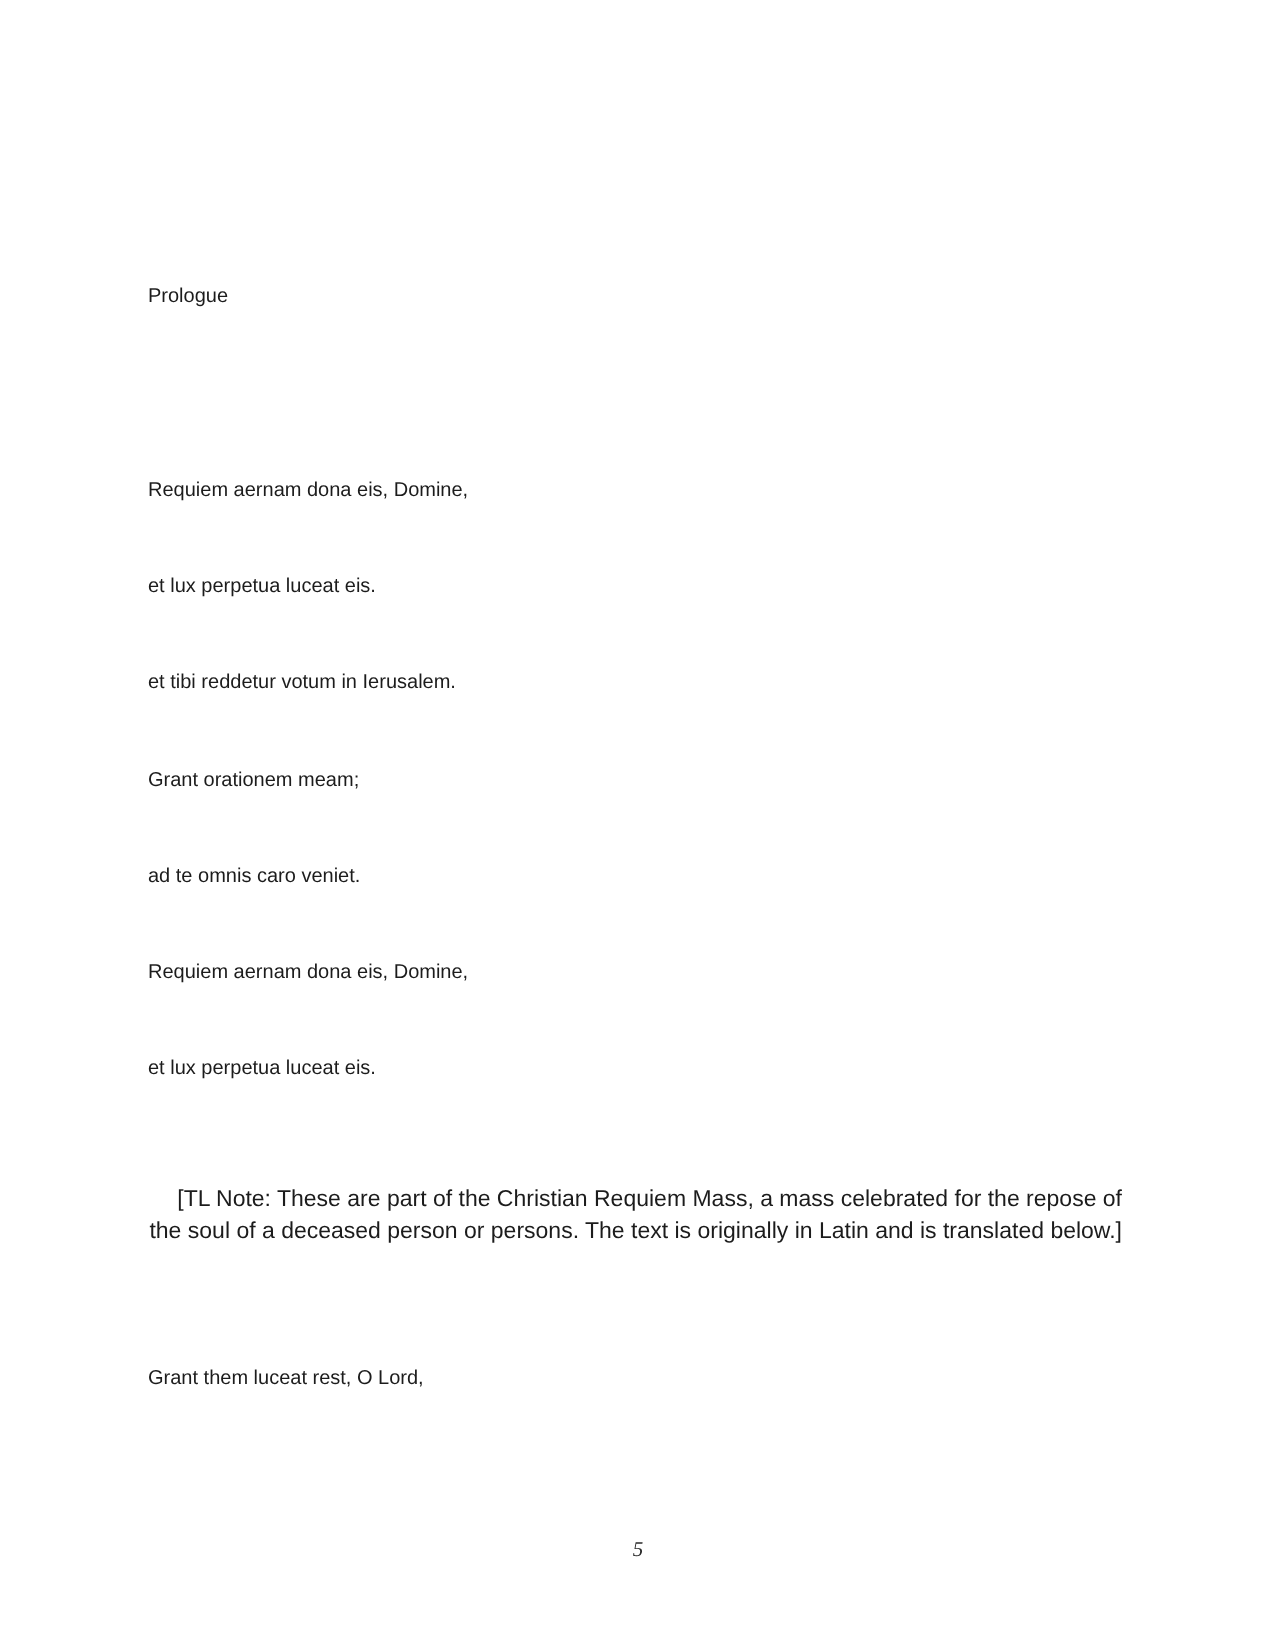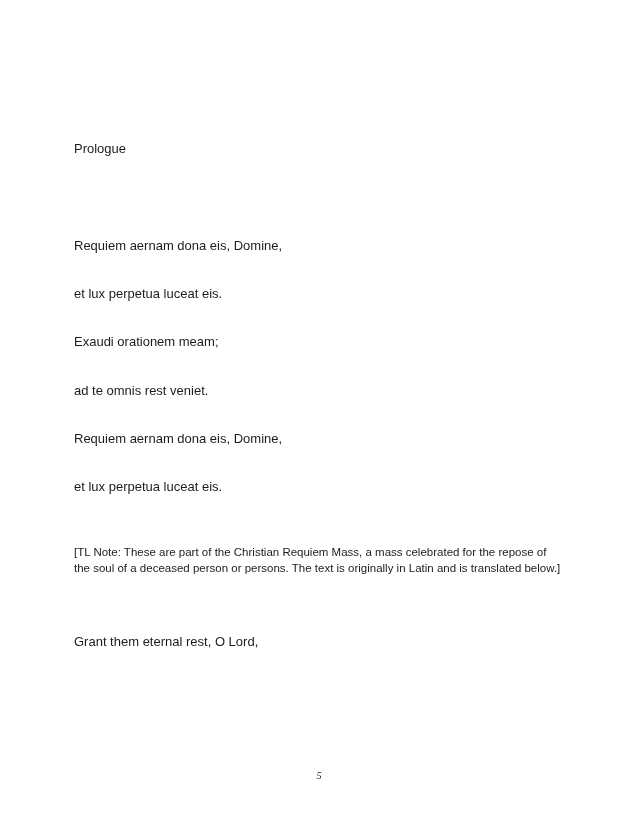--- a/index.html
+++ b/index.html
@@ -16,37 +16,37 @@
     font-family: "Liberation Sans", sans-serif;
     color: #1a1a1a;
   }
   .content {
     position: absolute;
     left: 74px;
     top: 109px;
     width: 490px;
   }
   .block {
-    font-size: 13px;
+    font-size: 10px;
     line-height: 16.1px;
     color: #1c1c1c;
     white-space: pre-wrap;
   }
   .block .line {
     display: block;
     min-height: 16.1px;
   }
   .spacer-1 { height: 16.1px; }
   .spacer-2 { height: 26px; }
   .note {
     font-size: 11.5px;
     line-height: 16.1px;
     color: #1c1c1c;
     width: 487px;
-    text-align: left;
+    text-align: right;
   }
   .page-number {
     position: absolute;
     left: 0;
     right: 0;
     top: 770px;
     text-align: center;
     font-family: "Liberation Serif", serif;
     font-style: italic;
     font-size: 10.5px;
@@ -72,34 +72,35 @@
 
     <div class="block">
       <span class="line">Prologue</span>
     </div>
 
     <div class="spacer-1"></div>
 
     <div class="block">
       <span class="line">Requiem aernam dona eis, Domine,</span>
       <span class="line">et lux perpetua luceat eis.</span>
-      <span class="line">Exaudi orationem meam;</span>
-      <span class="line">ad te omnis rest veniet.</span>
+      <span class="line">et tibi reddetur votum in Ierusalem.</span>
+      <span class="line">Grant orationem meam;</span>
+      <span class="line">ad te omnis caro veniet.</span>
       <span class="line">Requiem aernam dona eis, Domine,</span>
       <span class="line">et lux perpetua luceat eis.</span>
     </div>
 
     <div class="spacer-1"></div>
 
     <div class="note">[TL Note: These are part of the Christian Requiem Mass, a mass celebrated for the repose of the soul of a deceased person or persons. The text is originally in Latin and is translated below.]</div>
 
     <div class="spacer-2"></div>
 
     <div class="block">
-      <span class="line">Grant them eternal rest, O Lord,</span>
+      <span class="line">Grant them luceat rest, O Lord,</span>
       
       
       
       
       
       
       
     </div>
 
   </div>

